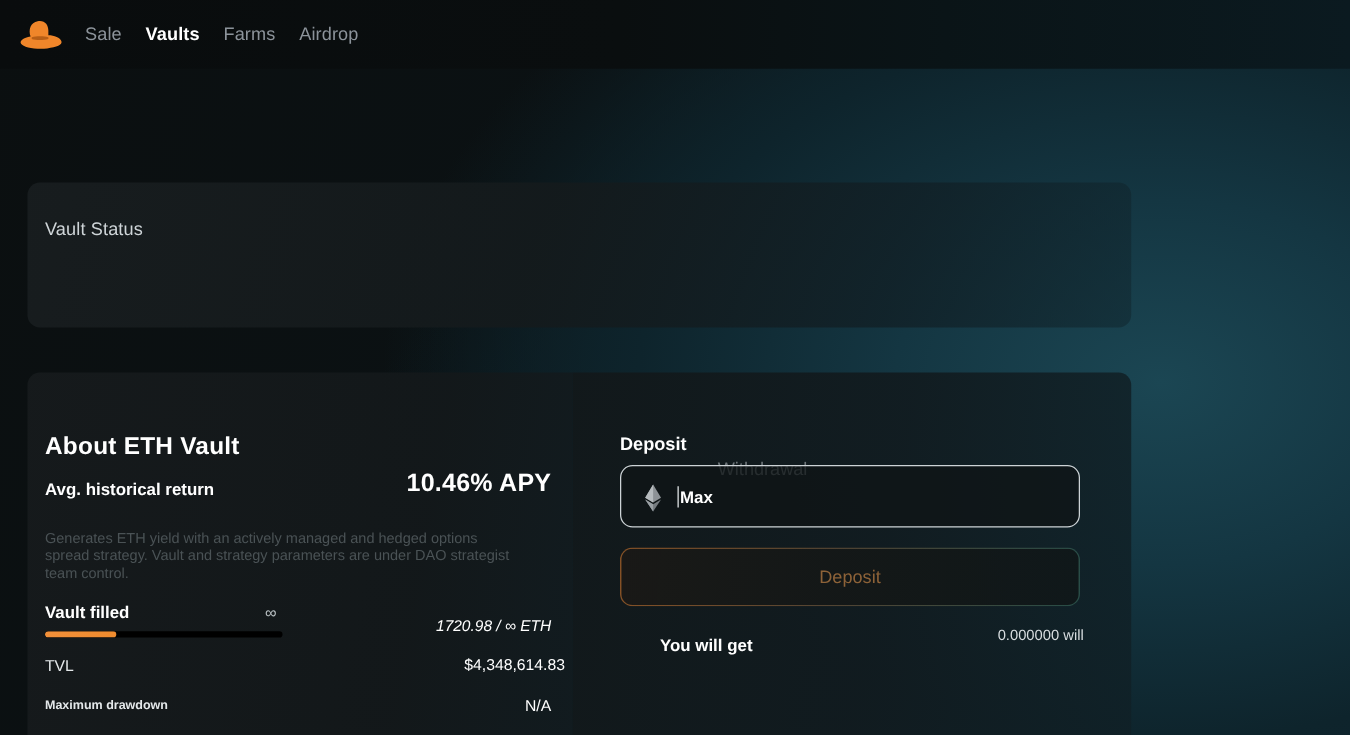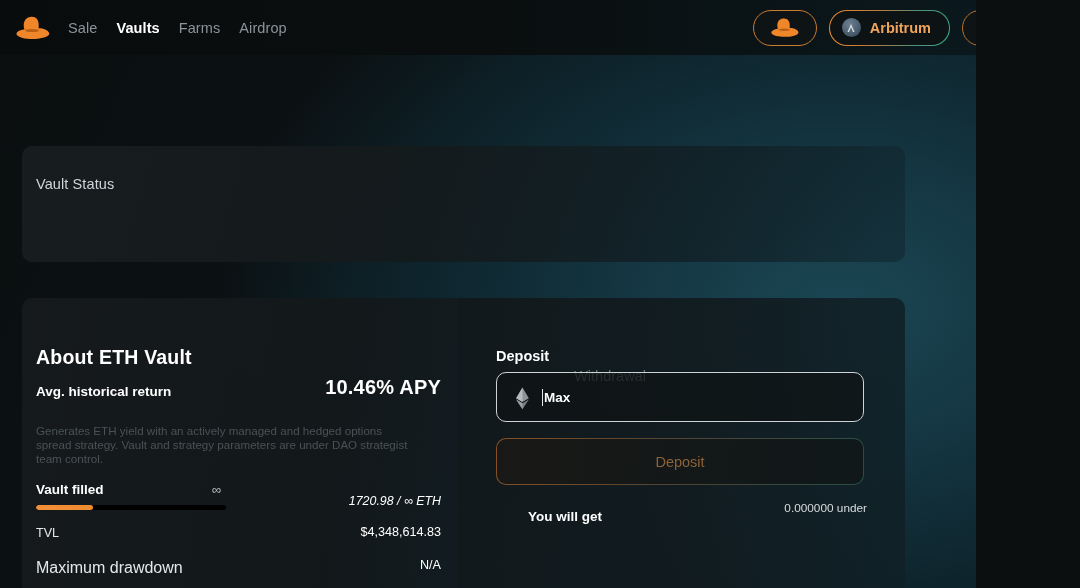--- a/index.html
+++ b/index.html
@@ -6,21 +6,21 @@
   html, body {
     width: 1080px; height: 588px;
     overflow: hidden;
     background: #0b0f10;
     font-family: "Liberation Sans", sans-serif;
     -webkit-font-smoothing: antialiased;
   }
 
   .app {
     position: relative;
-    width: 976px; height: 588px;
+    width: 1080px; height: 588px;
     background:
       radial-gradient(760px 520px at 86% 52%, #1b4653 0%, #143642 28%, #0e242c 55%, rgba(10,22,27,0) 82%),
       radial-gradient(520px 420px at 62% 78%, rgba(22,70,84,0.55) 0%, rgba(13,34,42,0.25) 55%, rgba(10,16,19,0) 80%),
       linear-gradient(115deg, #0b0f10 0%, #0b1113 38%, #0c1a1f 62%, #0c2029 100%);
     overflow: hidden;
   }
 
   
   .topbar {
     position: absolute; top: 0; left: 0;
@@ -158,26 +158,26 @@
   .filled-amt {
     position: absolute; right: 17px; top: 196px;
     font-size: 12.4px; color: #ffffff; font-style: italic;
   }
 
   .row-tvl-label {
     position: absolute; left: 14px; top: 228px;
     font-size: 12.6px; color: #e4e8ea;
   }
   .row-tvl-value {
-    position: absolute; right: 17px; top: 227px;
+    position: absolute; right: 6px; top: 227px;
     font-size: 12.6px; color: #ffffff; margin-left: 36px;
   }
   .row-dd-label {
     position: absolute; left: 14px; top: 261px;
-    font-size: 16px; font-weight: 400; color: #e4e8ea; text-align: right;
+    font-size: 10px; font-weight: 700; color: #e4e8ea; text-align: right;
   }
   .row-dd-value {
     position: absolute; right: 17px; top: 260px;
     font-size: 12.6px; color: #ffffff;
   }
 
   
   .tabs {
     position: absolute; left: 38px; top: 30px;
     display: flex; align-items: center; gap: 25px;
@@ -238,43 +238,20 @@
       </svg>
     </div>
 
     <div class="nav-links">
       <span class="nav-link active" style="color:#8c939a;font-weight:400;">Sale</span>
       <span class="nav-link active">Vaults</span>
       <span class="nav-link">Farms</span>
       <span class="nav-link">Airdrop</span>
     </div>
 
-    <div class="topbar-right">
-
-      <div class="btn-pill btn-hat">
-        <svg viewBox="0 0 40 28" xmlns="http://www.w3.org/2000/svg">
-          <path d="M11 15 C9 9 11 3 17 2 C23 1 26 5 26 10 L26 14 C31 14 36 16 37 19 C38 22 33 24 25 25 C15 26 5 24 3 21 C1.5 18.5 5 16 11 15 Z" fill="#f0862a"></path>
-          <path d="M12 15.5 C16 14.5 22 14.5 26 15.5 L26 17 C21 18.5 15 18 12 17 Z" fill="#b85f16"></path>
-        </svg>
-      </div>
-
-      <div class="btn-pill btn-chain">
-        <span class="chain-ico">
-          <svg viewBox="0 0 24 24" xmlns="http://www.w3.org/2000/svg">
-            <path d="M12 4 L19 20 L16 20 L12 10 L8 20 L5 20 Z" fill="#e8edf2" opacity="0.92"></path>
-          </svg>
-        </span>
-        <span class="btn-chain-label">Arbitrum</span>
-      </div>
-
-      <div class="btn-pill btn-connect">
-        <span class="btn-connect-label">Connect</span>
-      </div>
-
-    </div>
   </div>
 
 
   <div class="status-card">
     <span class="status-label">Vault Status</span>
   </div>
 
   <div class="panel-left">
     <span class="about-title">About ETH Vault</span>
 
@@ -316,17 +293,17 @@
       </span>
       <span class="caret"></span>
       <span class="max-btn">Max</span>
     </div>
 
     <div class="deposit-btn">
       <span class="deposit-btn-label">Deposit</span>
     </div>
 
     <span class="willget-label">You will get</span>
-    <span class="willget-value">0.000000 under</span>
+    <span class="willget-value">0.000000 will</span>
 
   </div>
 
 </div>
 
 </body></html>

